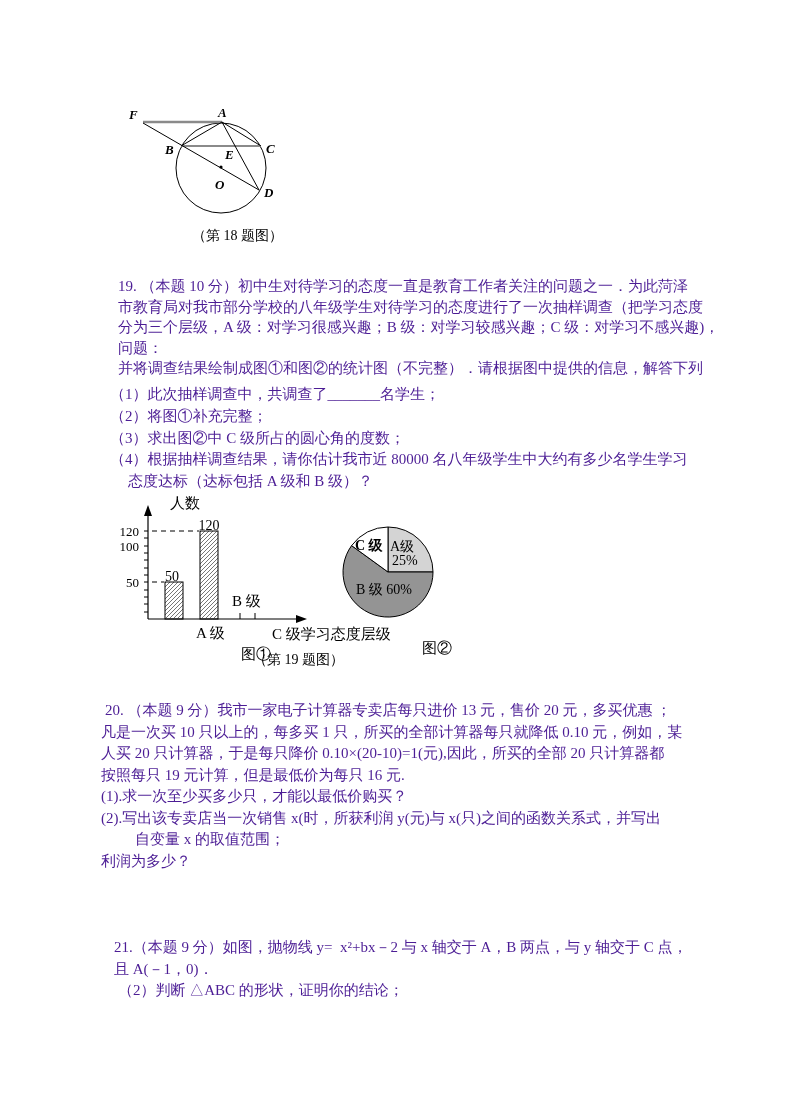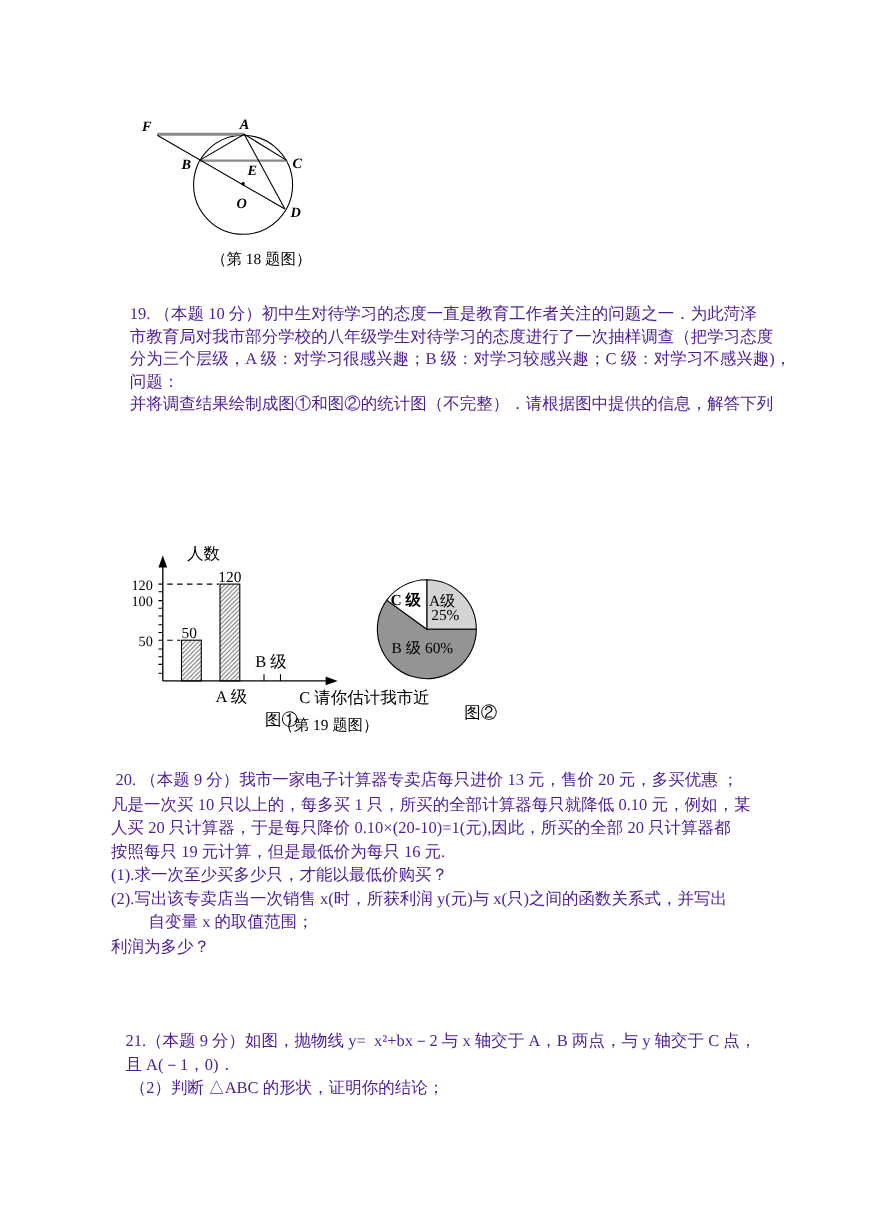--- a/index.html
+++ b/index.html
@@ -47,20 +47,27 @@
   <span class="flabel" style="left:264px;top:185px;">D</span>
   <span class="cap" style="left:192px;top:227px;font-size:14px;">（第 18 题图）</span>
 
   <div class="tblock" style="left:110px;top:276px;width:608px;">
     <div class="tline lh205 pad8">19. （本题 10 分）初中生对待学习的态度一直是教育工作者关注的问题之一．为此菏泽</div>
     <div class="tline lh205 pad8">市教育局对我市部分学校的八年级学生对待学习的态度进行了一次抽样调查（把学习态度</div>
     <div class="tline lh205 pad8">分为三个层级，A 级：对学习很感兴趣；B 级：对学习较感兴趣；C 级：对学习不感兴趣)，</div>
     <div class="tline lh205 pad8">问题：</div>
     <div class="tline lh205 pad8">并将调查结果绘制成图①和图②的统计图（不完整）．请根据图中提供的信息，解答下列</div>
   </div>
+  <div class="tblock" style="left:110px;top:384px;width:608px;">
+    <div class="tline lh218">（1）此次抽样调查中，共调查了_______名学生；</div>
+    <div class="tline lh218">（2）将图①补充完整；</div>
+    <div class="tline lh218">（3）求出图②中 C 级所占的圆心角的度数；</div>
+    <div class="tline lh218">（4）根据抽样调查结果，请你估计我市近 80000 名八年级学生中大约有多少名学生学习</div>
+    <div class="tline lh218 pad18">态度达标（达标包括 A 级和 B 级）？</div>
+  </div>
 
   <svg class="abs" style="left:100px;top:503px;" width="212" height="122" viewBox="100 503 212 122">
     <defs>
       <pattern id="hatch" width="4" height="4" patternUnits="userSpaceOnUse">
         <path d="M-1,1 l2,-2 M0,4 l4,-4 M3,5 l2,-2" stroke="#666" stroke-width="0.9" fill="none"></path>
       </pattern>
     </defs>
     <line x1="148" y1="513" x2="148" y2="619" stroke="#000" stroke-width="1.2"></line>
     <polygon points="148,505 144,516 152,516" fill="#000"></polygon>
     <line x1="148" y1="619" x2="298" y2="619" stroke="#000" stroke-width="1.2"></line>
@@ -73,21 +80,21 @@
     <rect x="200" y="531" width="18" height="88" fill="url(#hatch)" stroke="#000"></rect>
   </svg>
   <span class="chartlabel" style="left:131px;top:494px;">人数</span>
   <span class="ticklabel" style="left:115px;top:524px;">120</span>
   <span class="ticklabel" style="left:115px;top:539px;">100</span>
   <span class="ticklabel" style="left:115px;top:575px;">50</span>
   <span class="valuelabel" style="left:160px;top:569px;">50</span>
   <span class="valuelabel" style="left:197px;top:518px;">120</span>
   <span class="chartlabel" style="left:157px;top:624px;">A 级</span>
   <span class="chartlabel" style="left:193px;top:592px;text-align:right;">B 级</span>
-  <span class="chartlabel" style="left:233px;top:625px;">C 请你估计我市近</span>
+  <span class="chartlabel" style="left:233px;top:625px;">C 级学习态度层级</span>
   <span class="chartlabel" style="left:202px;top:645px;">图①</span>
   <span class="cap" style="left:253px;top:651px;font-size:14px;text-align:right;">（第 19 题图）</span>
 
   <svg class="abs" style="left:341px;top:525px;" width="94" height="94" viewBox="341 525 94 94">
     <path d="M388,572 L388,527 A45,45 0 0 1 433,572 Z" stroke="#000" stroke-width="1" fill="#d4d4d4"></path>
     <path d="M388,572 L433,572 A45,45 0 1 1 351.6,545.6 Z" stroke="#000" stroke-width="1" fill="#949494"></path>
     <path d="M388,572 L351.6,545.6 A45,45 0 0 1 388,527 Z" stroke="#000" stroke-width="1" fill="#ffffff"></path>
   </svg>
   <span class="pielabel" style="left:355px;top:537px;font-weight:bold;">C 级</span>
   <span class="pielabel" style="left:390px;top:538px;">A级</span>

